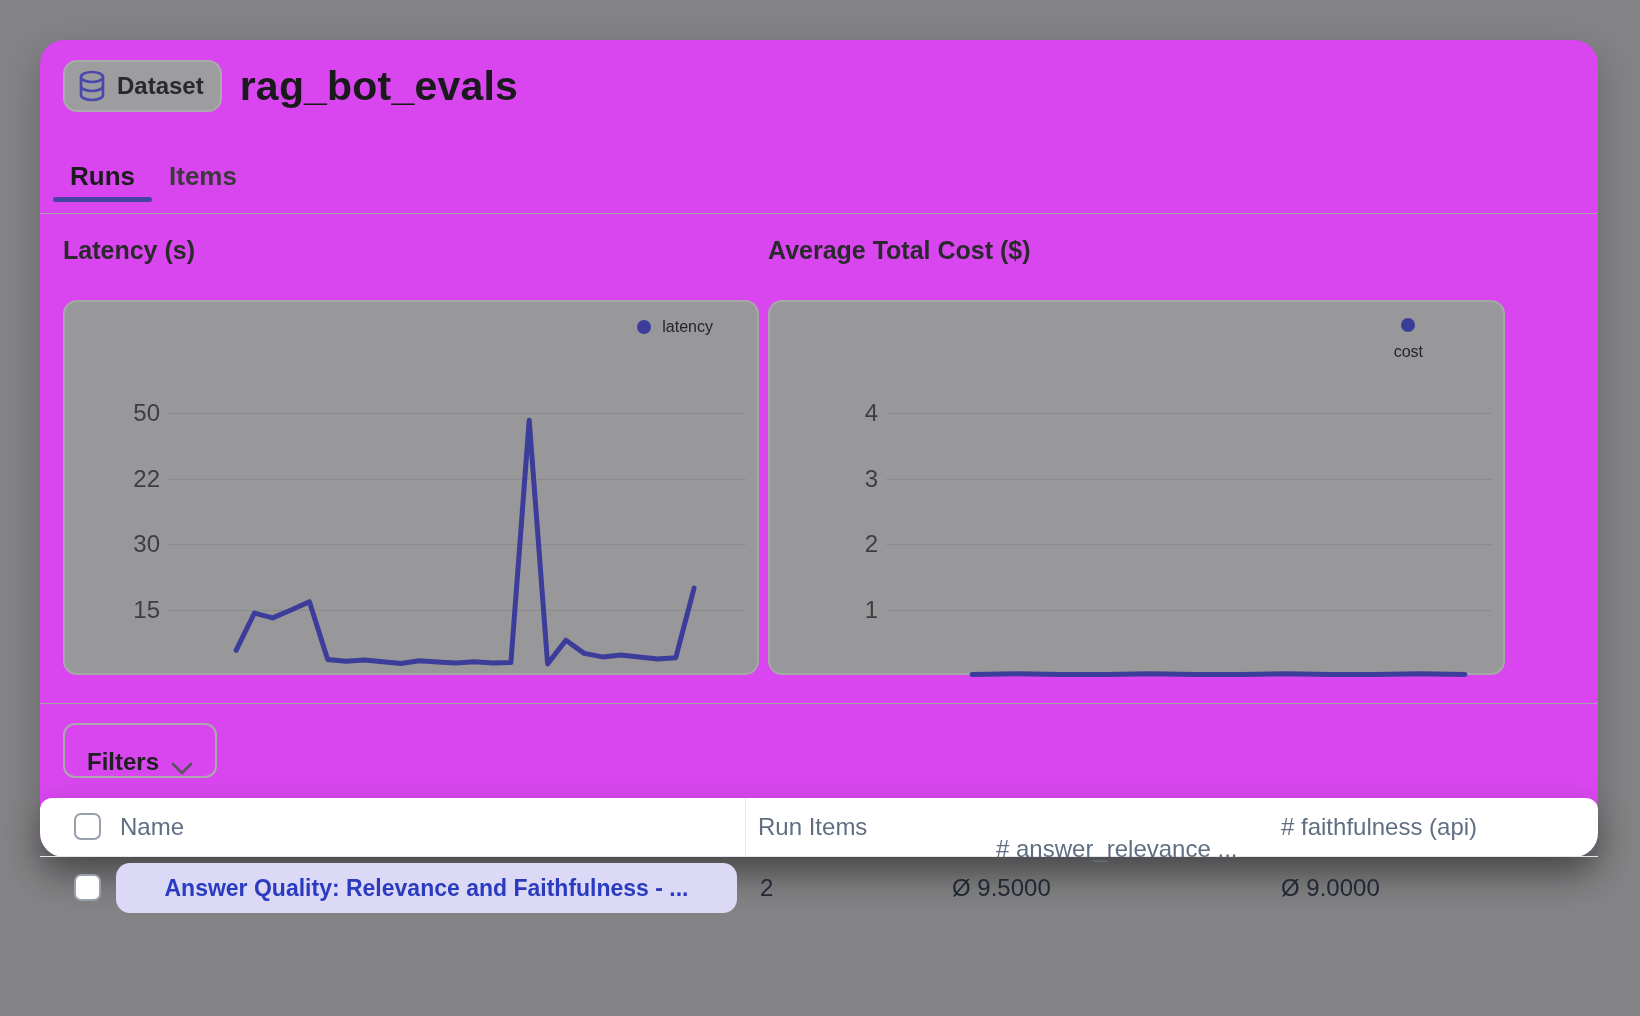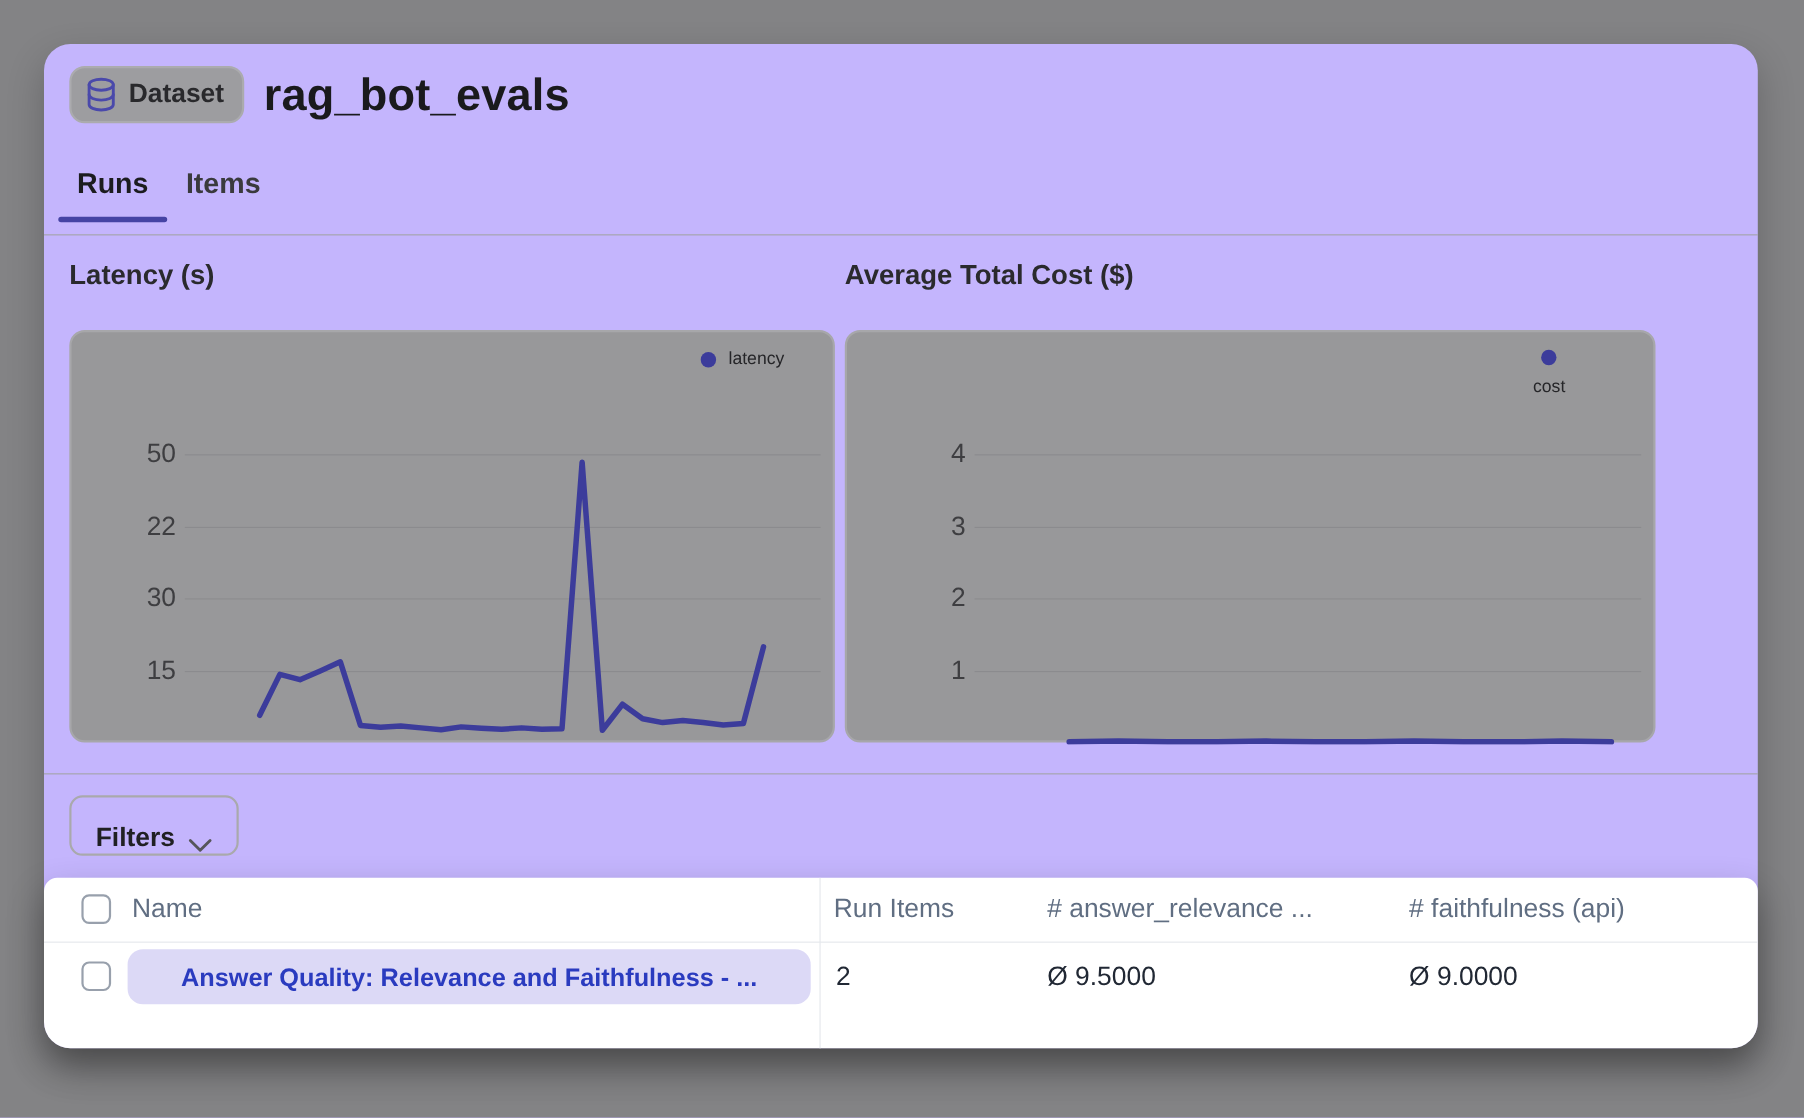--- a/index.html
+++ b/index.html
@@ -5,36 +5,36 @@
   html,body{margin:0;padding:0;}
   body{
     width:1640px;height:1016px;position:relative;
     background:#838385;
     font-family:"Liberation Sans", sans-serif;
     -webkit-font-smoothing:antialiased;
     overflow:hidden;
   }
   
   .card{
-    position:absolute;left:40px;top:40px;width:1558px;height:913px;
-    background:#c4b5fd;border-radius:24px;
+    position:absolute;left:40px;top:40px;width:1558px;height:817px;
+    background:#d946ef;border-radius:24px;
     box-shadow:0 14px 34px rgba(0,0,0,.22);
   }
   
   .card-header{position:absolute;left:23px;top:20px;display:flex;align-items:center;gap:18px;}
   .badge{
     display:flex;align-items:center;gap:10px;
     border:2px solid #ababae;border-radius:14px;background:#9d9da0;
     padding:8px 16px 8px 12px;height:52px;box-sizing:border-box;
   }
   .badge-label{font-size:24px;font-weight:700;color:#29292c;}
   .page-title{margin:0;font-size:41px;font-weight:700;color:#1a1a1d;letter-spacing:.2px;}
   
   .tabs{position:absolute;left:13px;top:100px;display:flex;}
-  .tab{position:relative;height:52px;padding:0 17px;display:flex;align-items:center;
+  .tab{position:relative;height:52px;padding:0 17px;display:flex;align-items:flex-end;
        font-size:26px;font-weight:600;color:#3a3a3d;cursor:pointer;}
   .tab.active{color:#1c1c1f;}
   .tab.active .tab-underline{
     position:absolute;left:0;right:0;bottom:-10px;height:5px;border-radius:3px;background:#4543a4;
   }
   .tabs-divider{position:absolute;left:0;right:0;top:173px;height:1px;background:#a4a4a7;}
   
   .chart-title{position:absolute;top:196px;margin:0;font-size:25px;font-weight:700;color:#2a2a2d;}
   .chart-title.latency{left:23px;}
   .chart-title.cost{left:728px;}
@@ -65,21 +65,21 @@
   .table-panel{
     position:absolute;left:0;right:0;top:758px;bottom:0;
     background:#ffffff;border-radius:12px 12px 24px 24px;
     box-shadow:0 16px 34px rgba(0,0,0,.30);
   }
   .table-header{position:absolute;left:0;right:0;top:0;height:58px;border-bottom:1px solid #e4e7ec;}
   .col-divider{position:absolute;left:705px;top:0;bottom:0;width:1px;background:#e4e7ec;}
   .th{position:absolute;font-size:24px;font-weight:500;color:#606e82;top:14px;line-height:30px;white-space:nowrap;}
   .th.name{left:80px;}
   .th.run-items{left:718px;}
-  .th.relevance{left:912px;}
+  .th.relevance{left:956px;margin-top:22px;}
   .th.faithfulness{left:1241px;}
   .checkbox{
     position:absolute;width:27px;height:27px;box-sizing:border-box;
     border:2px solid #98a0ac;border-radius:7px;background:#fff;cursor:pointer;
   }
   .table-header .checkbox{left:34px;top:15px;}
   .table-row{position:absolute;left:0;right:0;top:49px;height:97px;}
   .table-row .checkbox{left:34px;top:27px;}
   .name-pill{
     position:absolute;left:76px;top:16px;width:621px;height:50px;

